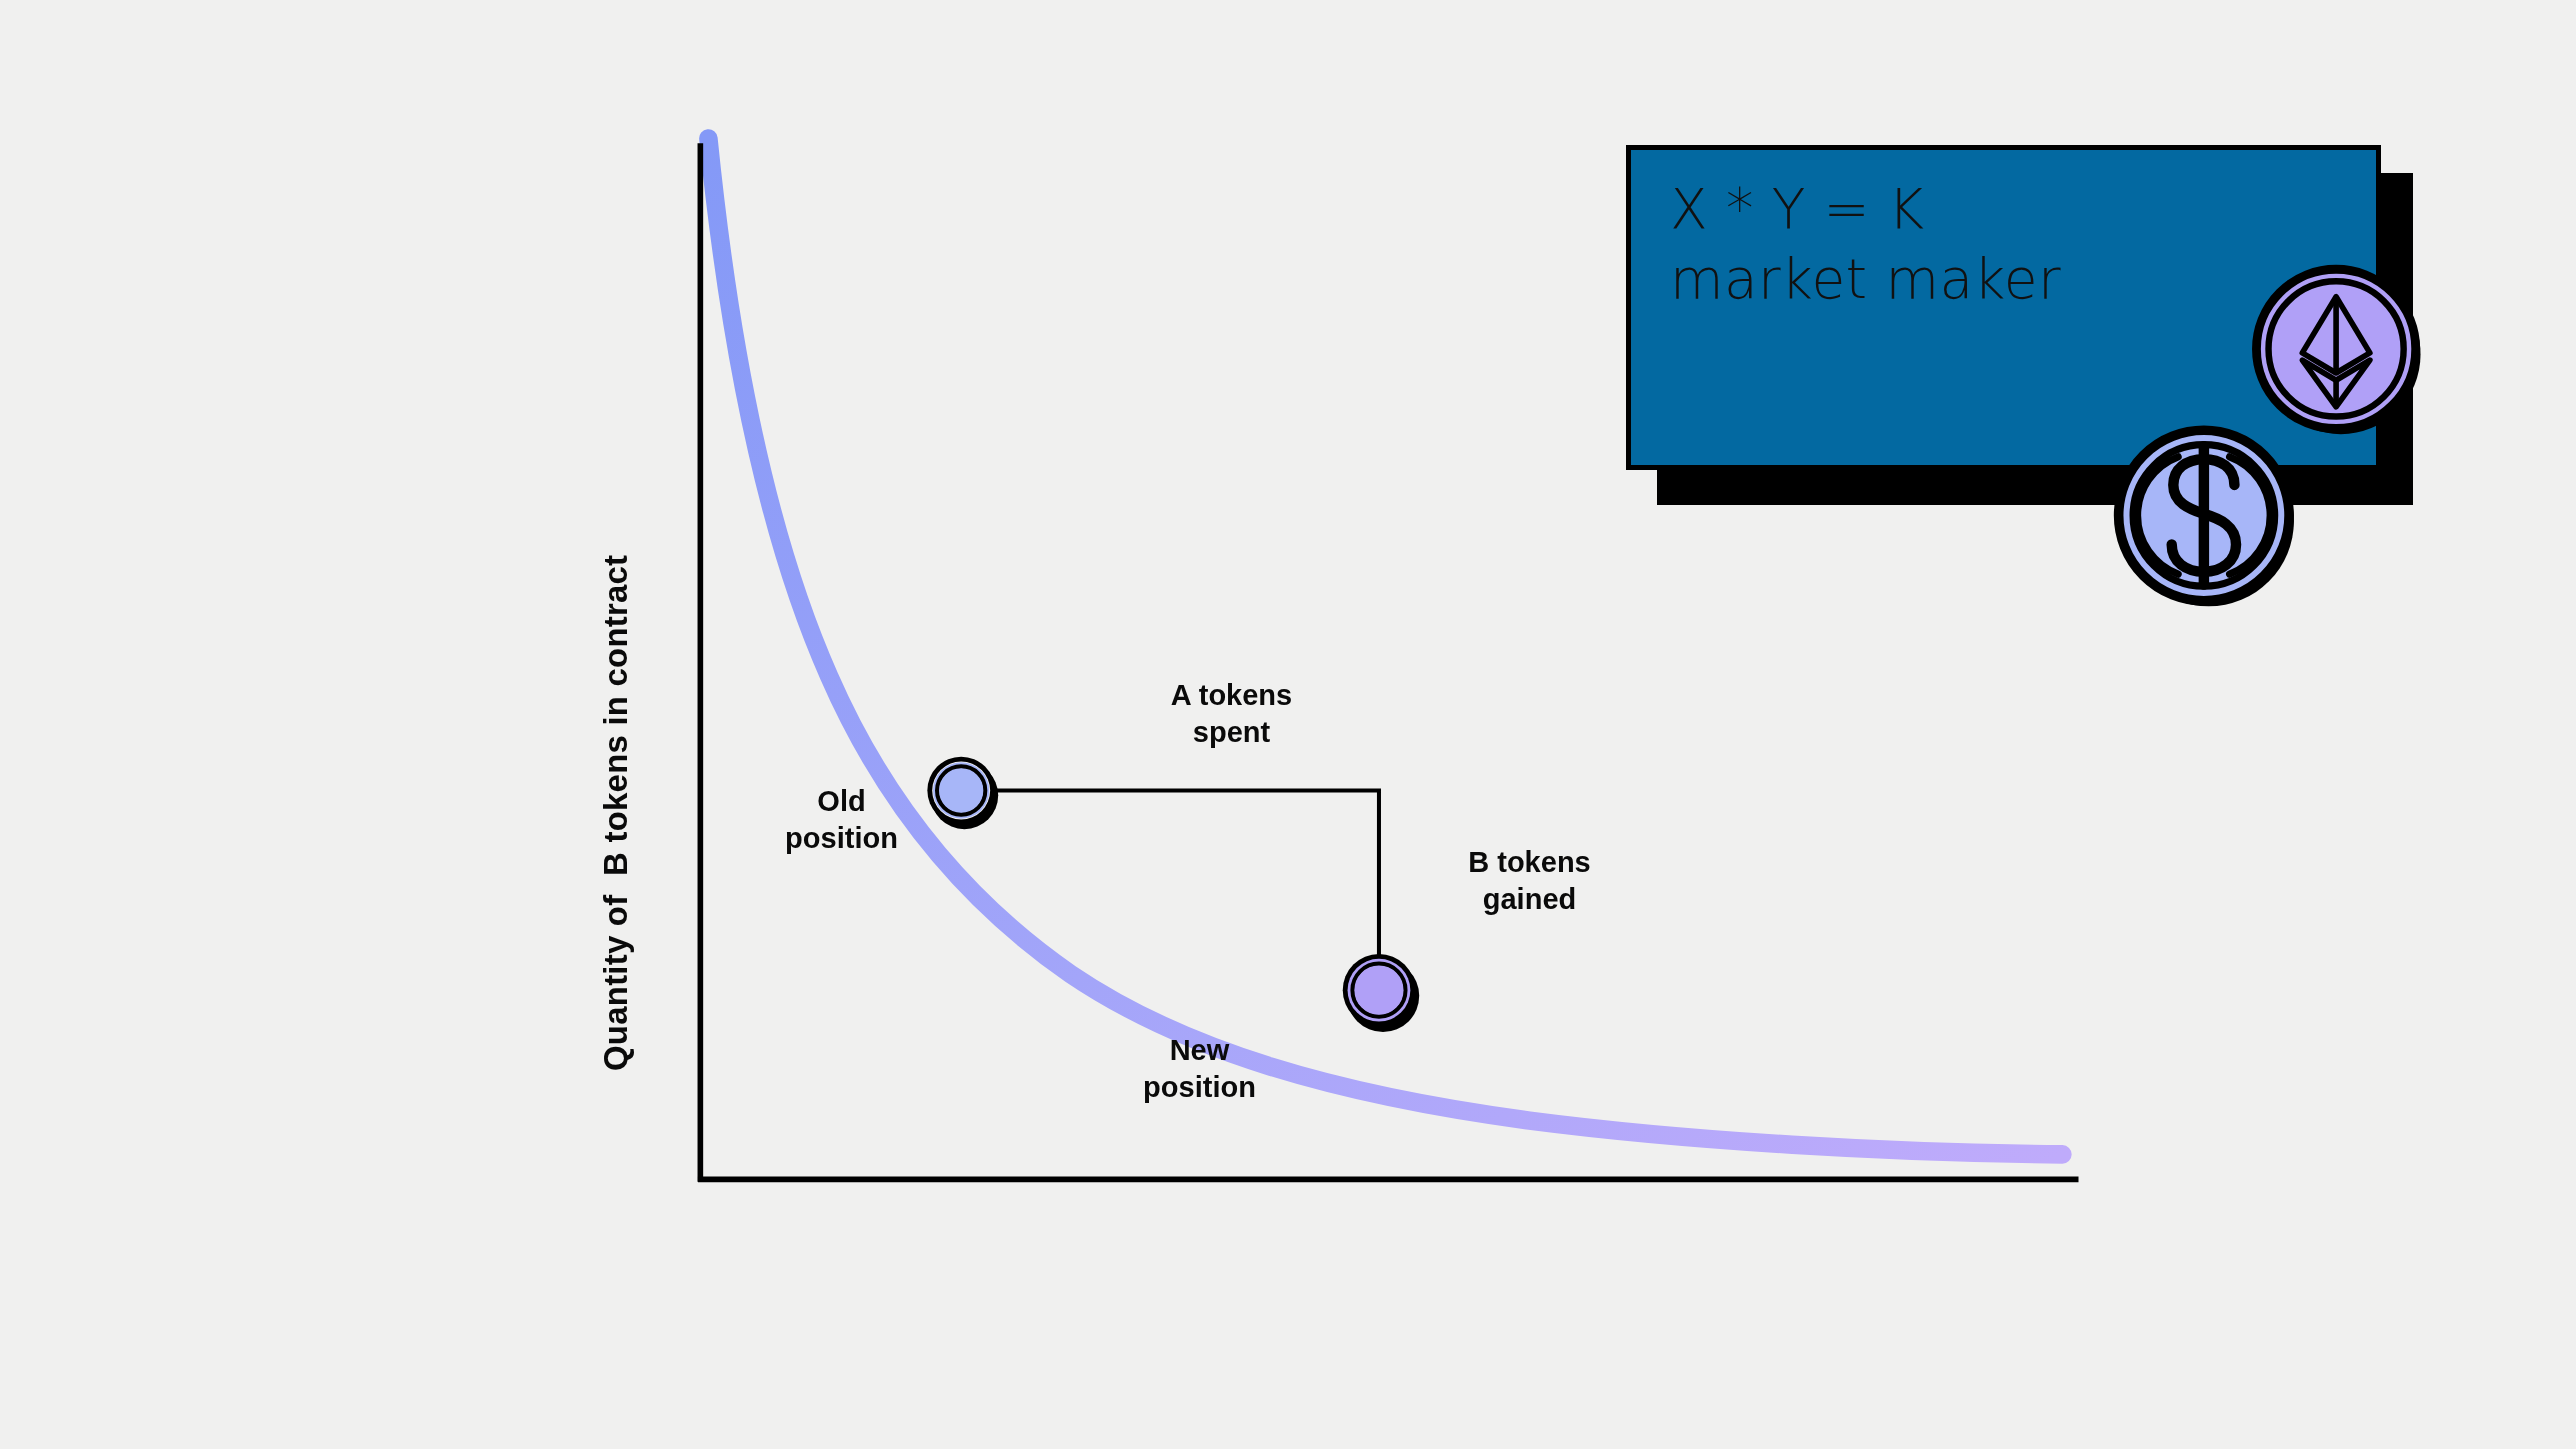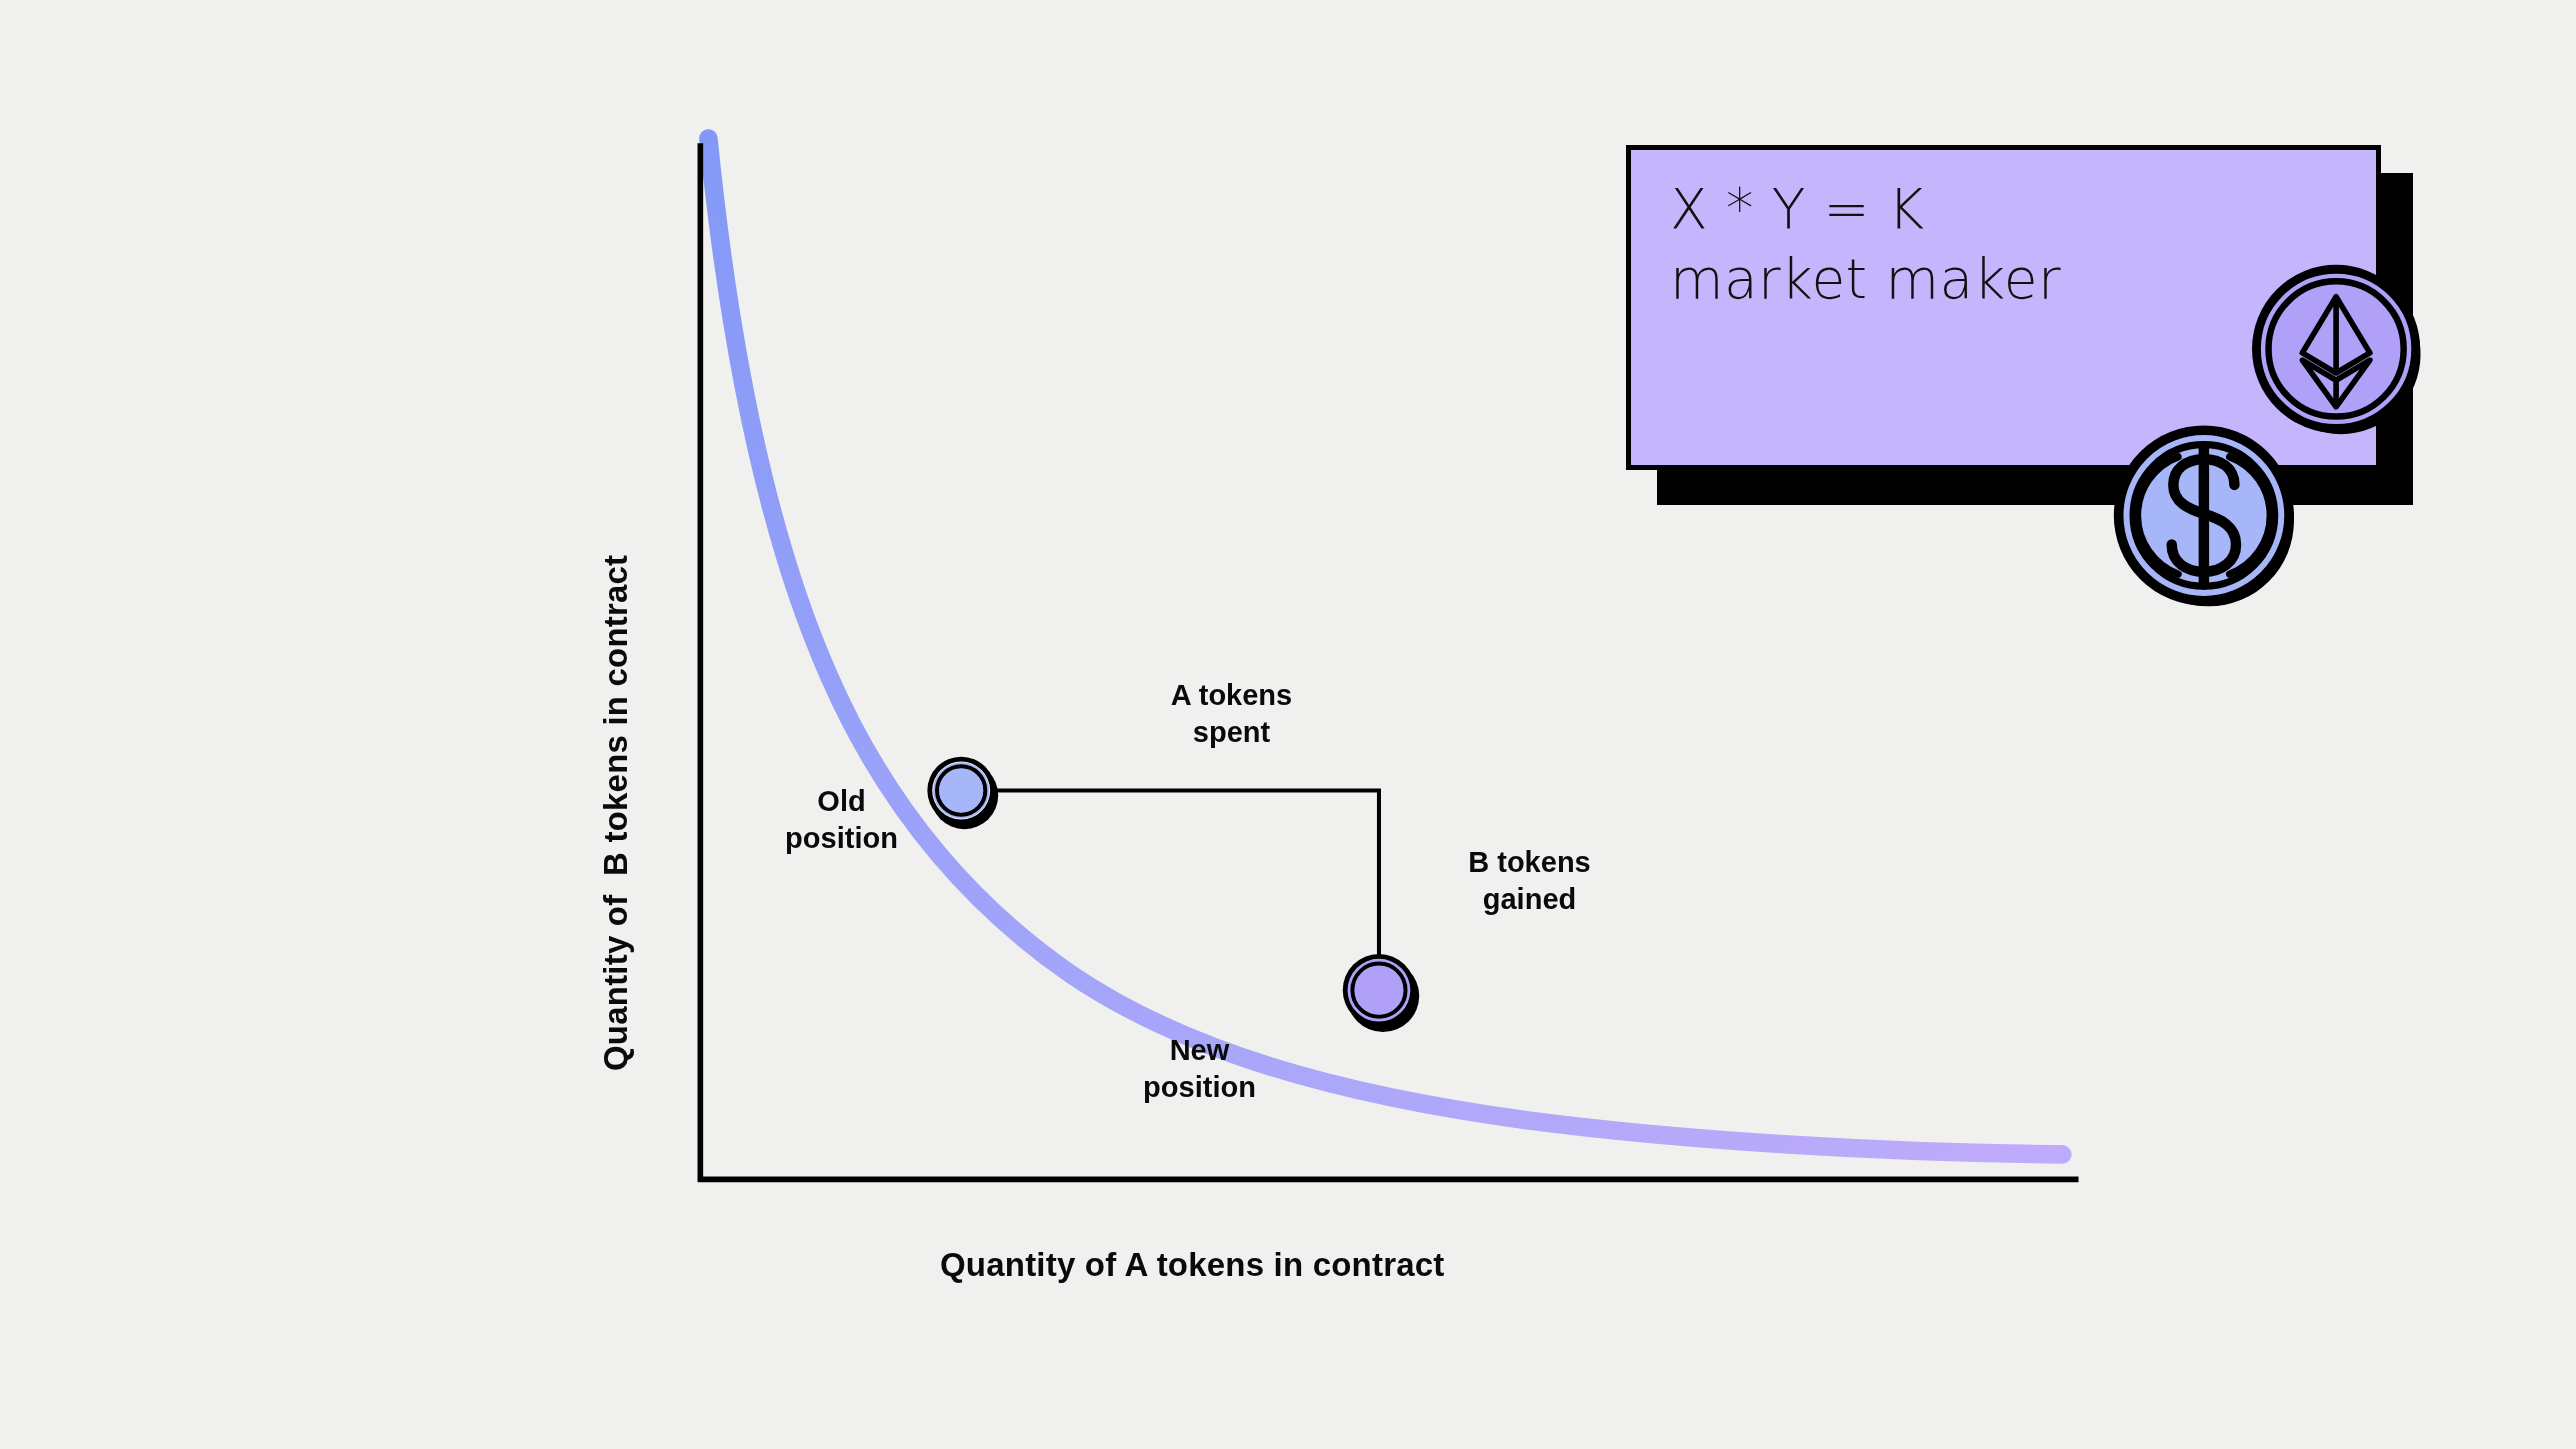--- a/index.html
+++ b/index.html
@@ -52,21 +52,21 @@
     line-height: 1.28;
   }
 
   
   #mm-card-shadow {
     position: absolute;
     background: #000000;
   }
   #mm-card {
     position: absolute;
-    background: #c4b5fd;
+    background: #0369a1;
     border: 5.6px solid #000000;
     box-sizing: border-box;
   }
   #mm-card-text {
     position: absolute;
     left: 39px;
     top: 24px;
     font-family: "DejaVu Sans", sans-serif;
     font-weight: 300;
     font-size: 55px;
@@ -121,21 +121,20 @@
       <circle cx="1718" cy="1237" r="45" fill="#000000"></circle>
       <circle cx="1713" cy="1230" r="45" fill="#000000"></circle>
       <circle cx="1713" cy="1230" r="39" fill="#b0a0f7"></circle>
       <circle cx="1713" cy="1230" r="33" fill="none" stroke="#000000" stroke-width="5"></circle>
       <circle cx="1713" cy="1230" r="30" fill="#b0a0f7"></circle>
     </g>
   </svg>
 
   <div id="y-axis-title" style="transform: rotate(-90deg) translate(-1071px, 0); left:597px; top:0;">Quantity of  B tokens in contract</div>
 
-  <div id="x-axis-title" style="left:940px; top:1246px;">Quantity of A tokens in contract</div>
 
   <div class="ann-label" id="lbl-old-position" style="left:765px; top:763px; width:153px; white-space:pre-line;margin-top:20px;">Old
 position</div>
 
   <div class="ann-label" id="lbl-new-position" style="left:1119px; top:1032px; width:161px; white-space:pre-line;">New
 position</div>
 
   <div class="ann-label" id="lbl-a-spent" style="left:1139px; top:677px; width:185px; white-space:pre-line;">A tokens
 spent</div>
 

